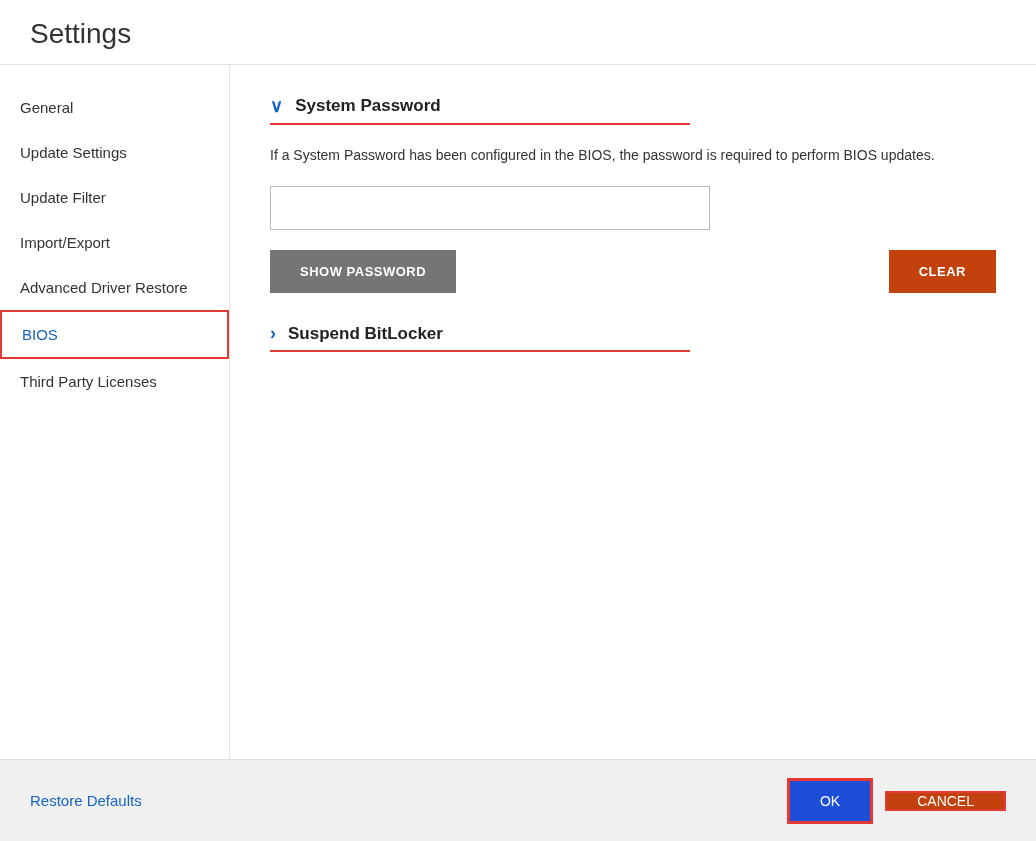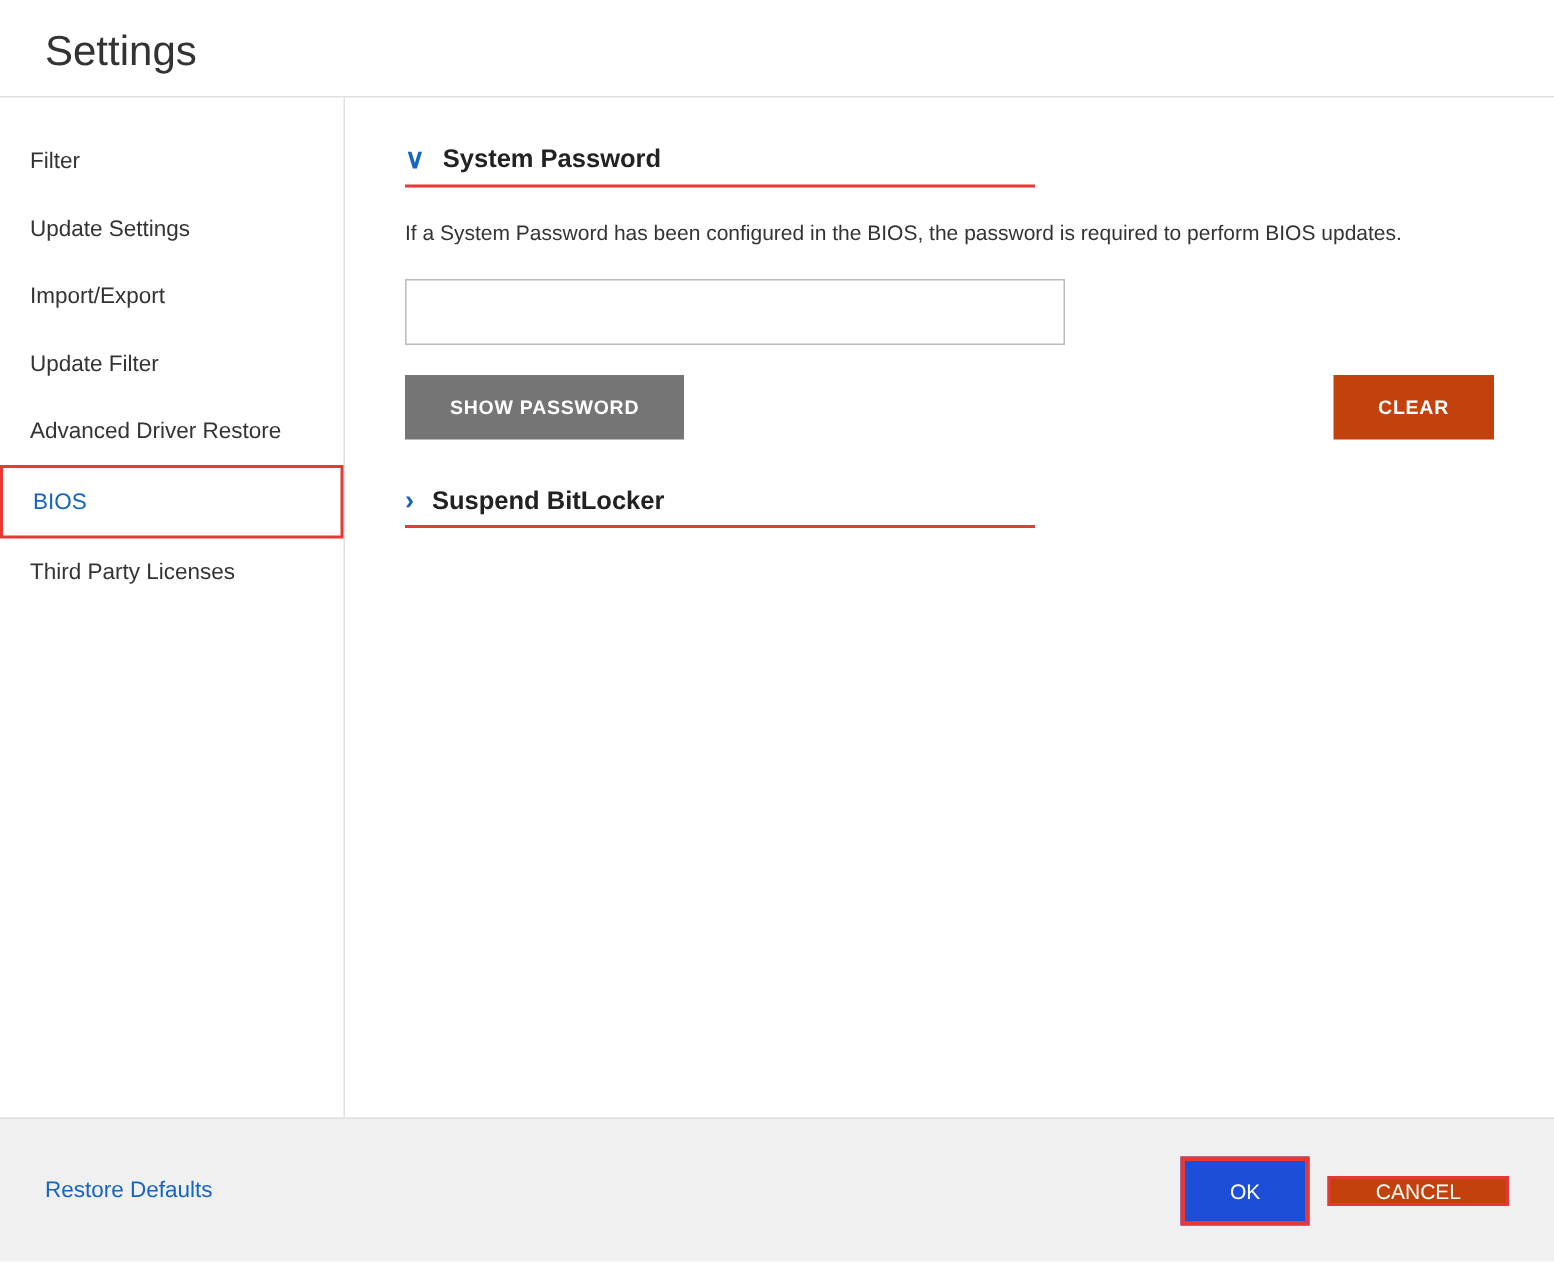--- a/index.html
+++ b/index.html
@@ -135,21 +135,21 @@
     }
 
     
     .footer {
       background: #f0f0f0;
       border-top: 1px solid #ddd;
       display: flex;
       align-items: center;
       justify-content: space-between;
       padding: 18px 30px;
-      height: 96px;
+      height: 82px;
     }
     .btn-restore-defaults {
       background: none;
       border: none;
       color: #1565c0;
       font-size: 15px;
       font-weight: 500;
       cursor: pointer;
       text-decoration: none;
     }
@@ -182,24 +182,24 @@
 </head>
 <body>
 
 <div class="title-bar">
   <h1>Settings</h1>
 </div>
 
 <div class="main-content">
 
   <div class="sidebar">
-    <div class="sidebar-item">Filter</div>
+    <div class="sidebar-item">General</div>
     <div class="sidebar-item">Update Settings</div>
+    <div class="sidebar-item">Update Filter</div>
     <div class="sidebar-item">Import/Export</div>
-    <div class="sidebar-item">Update Filter</div>
     <div class="sidebar-item">Advanced Driver Restore</div>
     <div class="sidebar-item active">BIOS</div>
     <div class="sidebar-item">Third Party Licenses</div>
   </div>
 
   <div class="content-area">
 
     <div class="section">
       <div class="section-header">
         <span class="chevron">∨</span>

